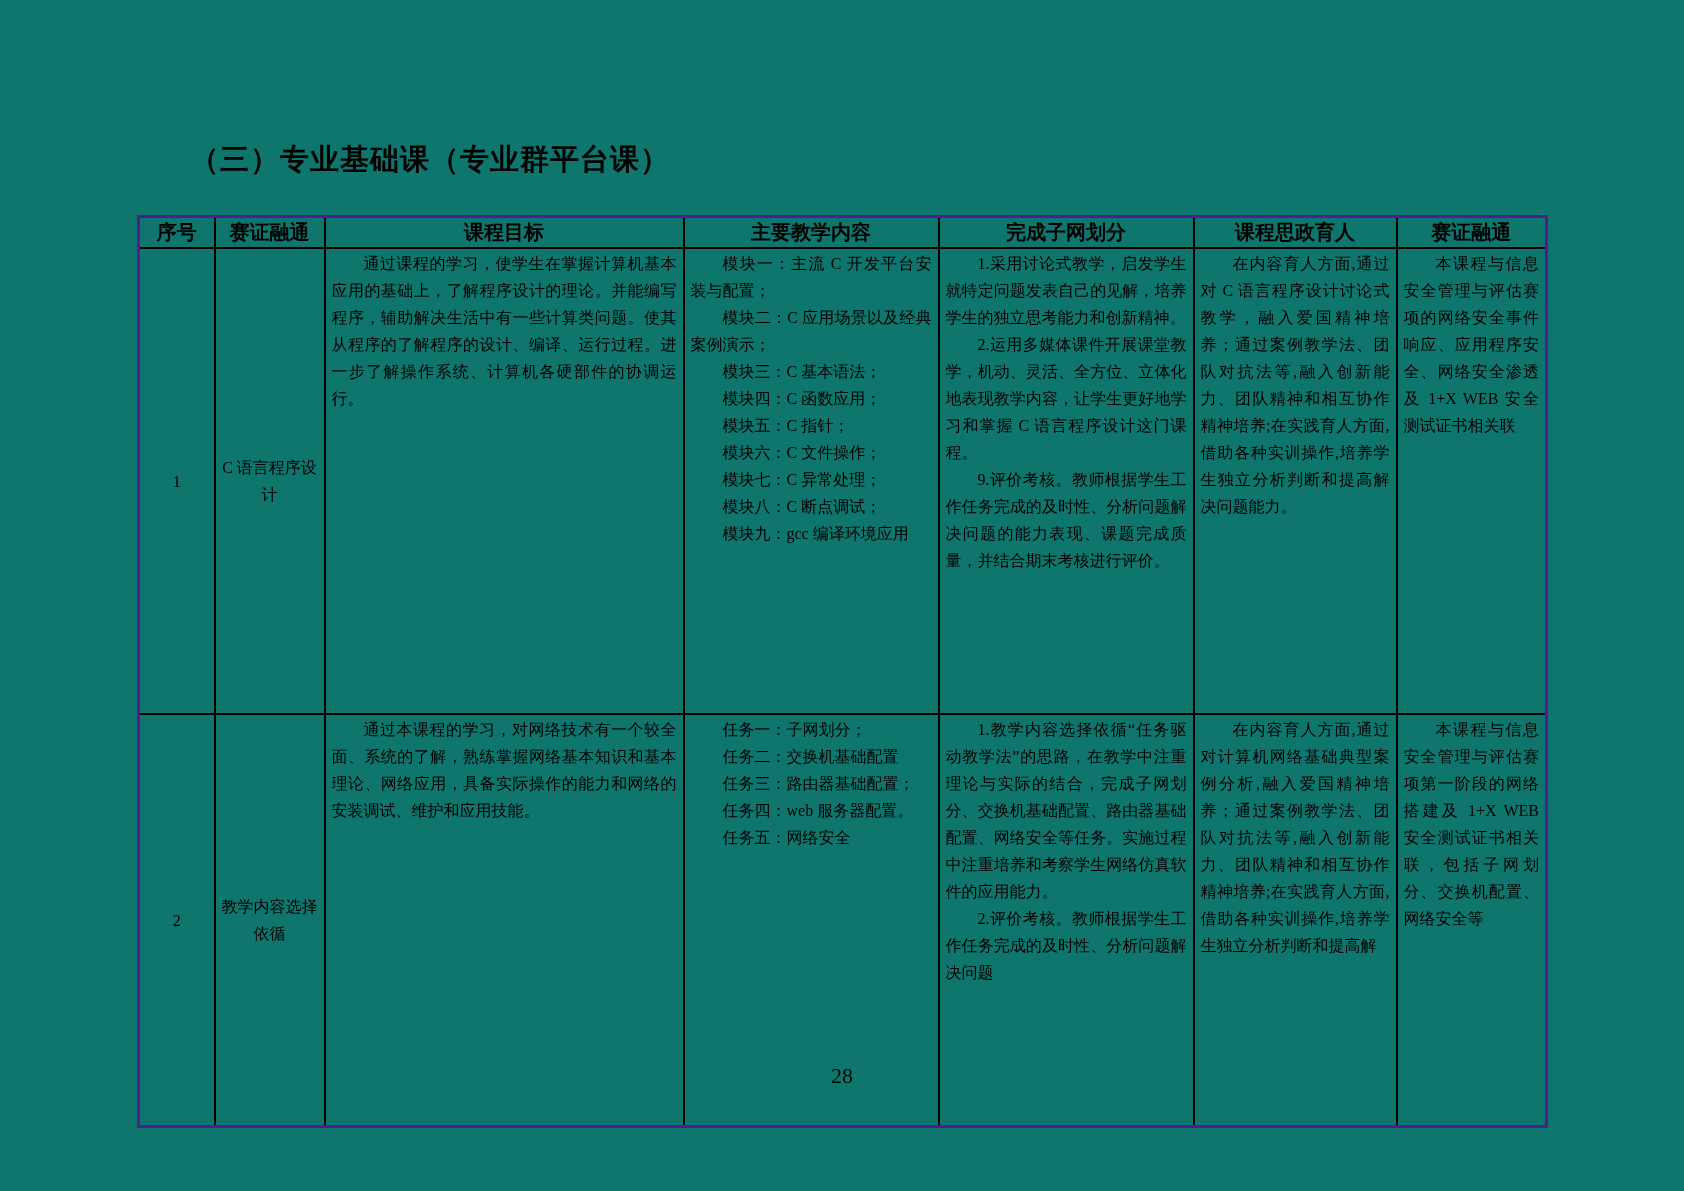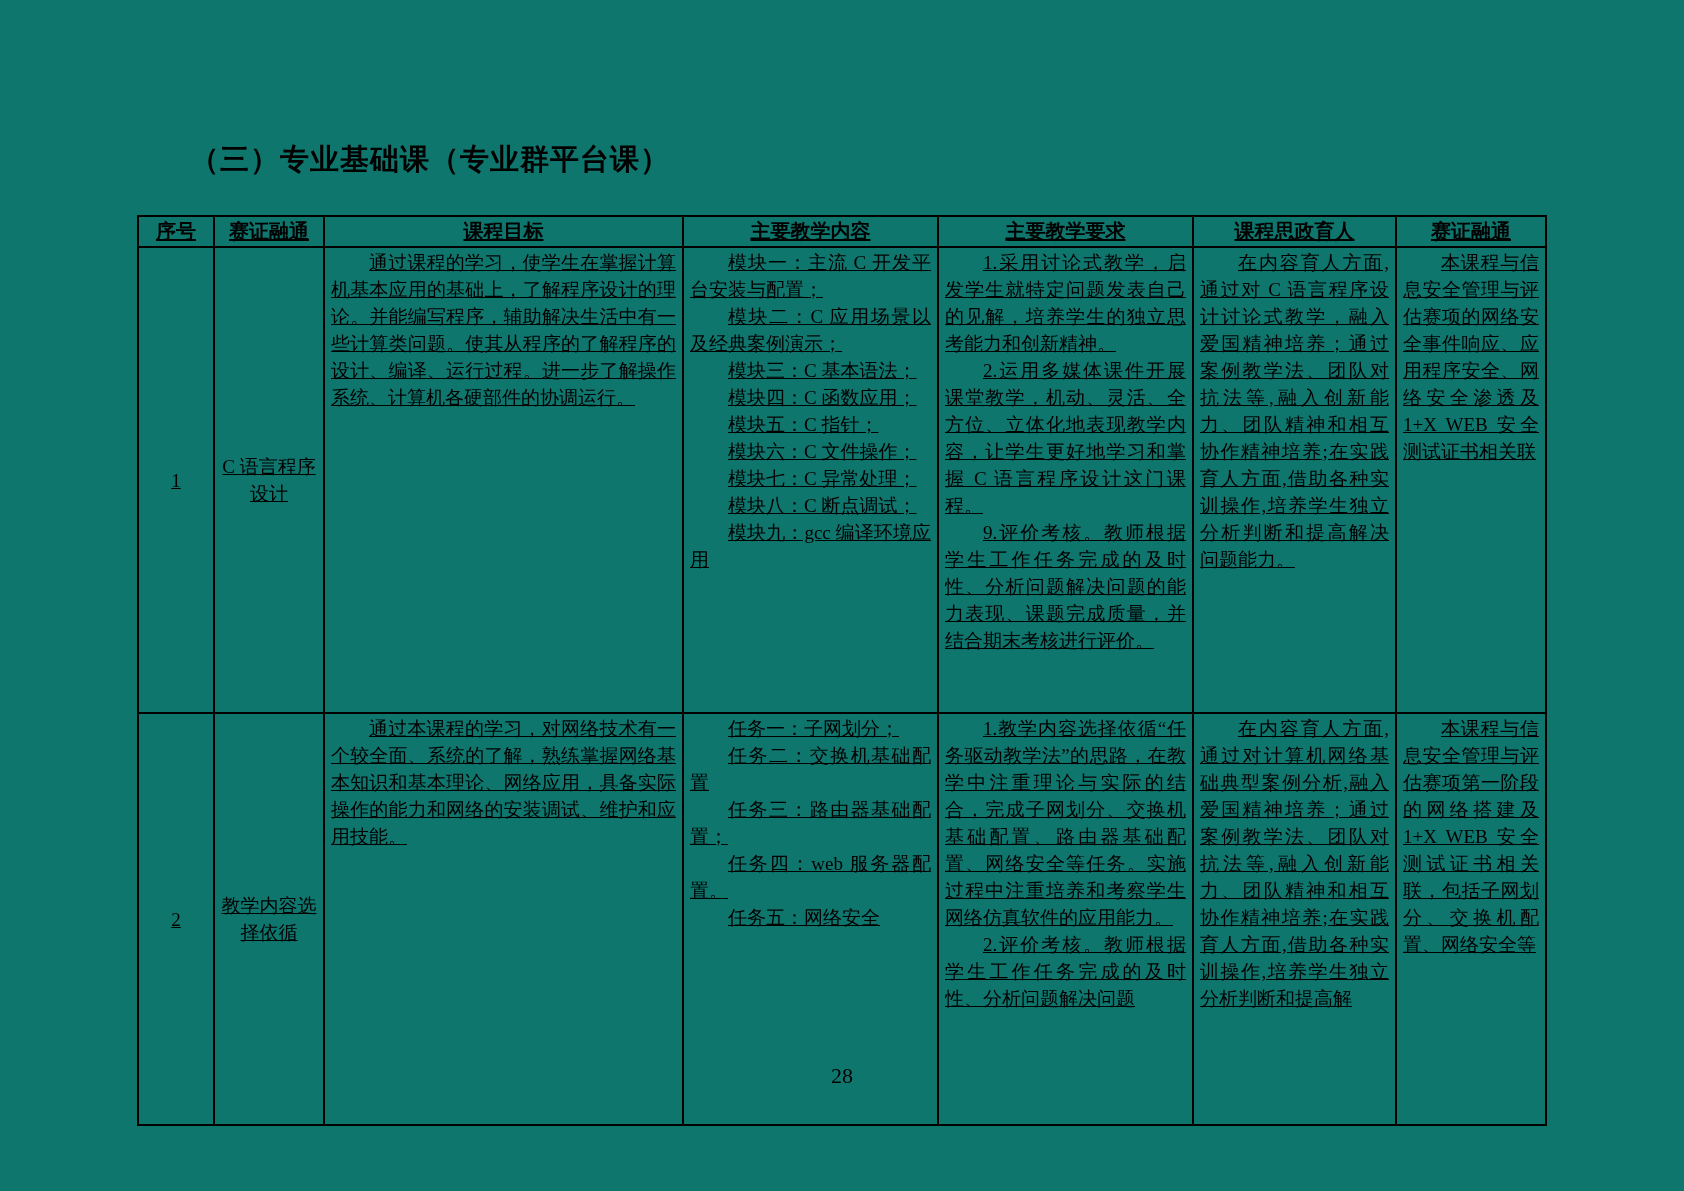--- a/index.html
+++ b/index.html
@@ -13,28 +13,27 @@
   .doc-title{
     position:absolute;left:190px;top:140px;
     font-size:29px;font-weight:bold;
     font-family:"Liberation Sans","DejaVu Sans",sans-serif;
     letter-spacing:1px;white-space:nowrap;
   }
 
   table.courses{
     position:absolute;left:137px;top:215px;
     width:1408px;border-collapse:collapse;table-layout:fixed;
-    border:1px solid #4c1d95;
-    text-decoration:underline;
+    border:3px solid #4c1d95;
   }
   table.courses th, table.courses td{
     border:2px solid #000;
     vertical-align:top;
     padding:1px 6px;
-    font-size:19px;
+    font-size:16px;
     line-height:27px;
     overflow:hidden;
   }
   table.courses th{
     text-align:center;font-weight:bold;
     height:26px;padding:1px 2px;font-size:20px;
     border-bottom:2px solid #000;
   }
   
   .cw{overflow:hidden;}
@@ -64,21 +63,21 @@
       <col style="width:255px">
       <col style="width:203px">
       <col style="width:150px">
     </colgroup>
     <tbody>
         <tr>
       <th>序号</th>
       <th>赛证融通</th>
       <th>课程目标</th>
       <th>主要教学内容</th>
-      <th>主要教学要求</th>
+      <th>完成子网划分</th>
       <th>课程思政育人</th>
       <th>赛证融通</th>
     </tr>
 
     <tr>
       <td>
         <div class="cw r1 center">1</div>
       </td>
       <td>
         <div class="cw r1 center">C 语言程序设计</div>

